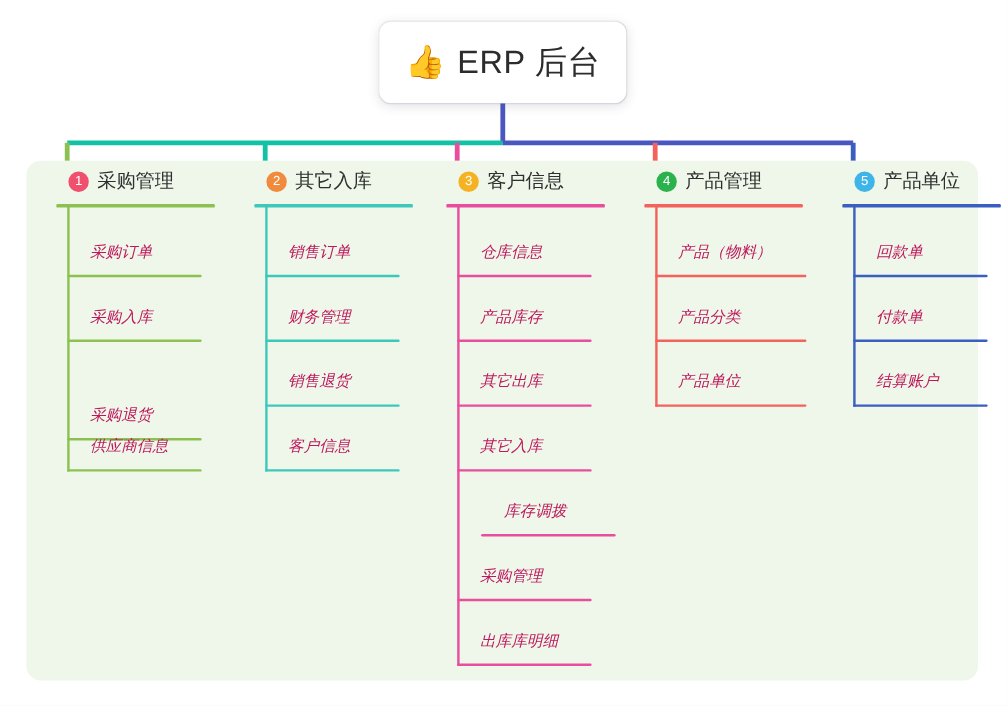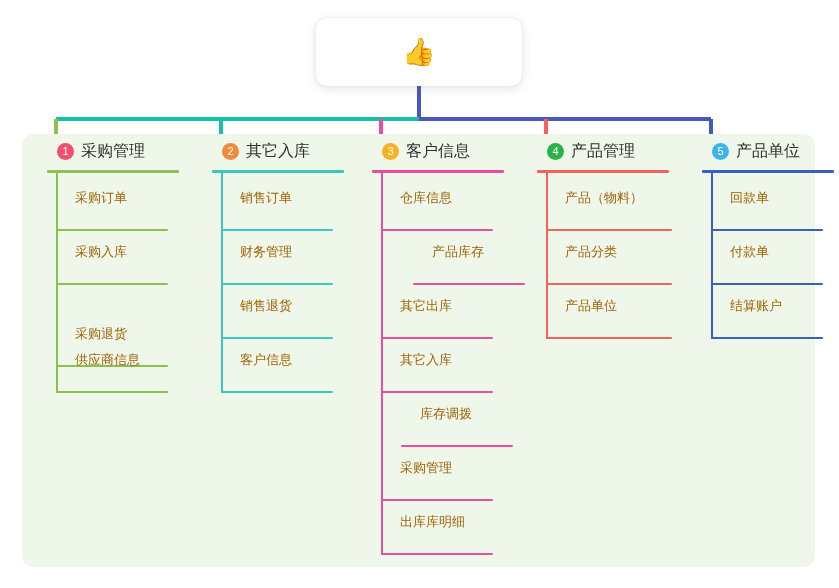--- a/index.html
+++ b/index.html
@@ -78,22 +78,22 @@
   }
   .items{position:absolute;left:0;width:150px;}
   .item{
     position:absolute;
     left:16px;
     width:112px;
     height:54px;
   }
   .item-label{
     position:absolute;
-    left:19px;bottom:24px;
-    font-size:13px;color:#a16207;white-space:nowrap;
+    left:19px;bottom:12px;
+    font-size:13px;color:#be185d;white-space:nowrap;font-style:italic;
   }
   .item-rule{
     position:absolute;
     left:0;bottom:0;
     height:2px;width:100%;
     border-radius:1px;
   }
 </style>
 </head>
 <body>
@@ -113,20 +113,21 @@
         <path d="M56 134 L56 170" stroke="#8cc152" stroke-width="4" fill="none" stroke-linecap="butt"></path>
         <path d="M221 134 L221 170" stroke="#13c2a5" stroke-width="4" fill="none" stroke-linecap="butt"></path>
         <path d="M381 134 L381 170" stroke="#e84d9e" stroke-width="4" fill="none" stroke-linecap="butt"></path>
         <path d="M546 134 L546 170" stroke="#f4625d" stroke-width="4" fill="none" stroke-linecap="butt"></path>
         <path d="M711 134 L711 170" stroke="#3b5fc0" stroke-width="4" fill="none" stroke-linecap="butt"></path>
       </g>
   </svg>
 
   <div class="title-card">
     <span class="title-emoji">👍</span>
+    <span class="title-text">ERP 后台</span>
   </div>
 
   <div class="panel">
     <div id="cols">
         <div class="col" style="left: 18px;">
           <div class="col-head">
             <span class="badge" style="background: rgb(240, 80, 110);">1</span>
             <span class="col-title">采购管理</span>
           </div>
           <div class="head-rule" style="top: 36px; background: rgb(140, 193, 82);"></div>
@@ -181,21 +182,21 @@
             <span class="badge" style="background: rgb(245, 179, 36);">3</span>
             <span class="col-title">客户信息</span>
           </div>
           <div class="head-rule" style="top: 36px; background: rgb(232, 77, 158);"></div>
           <div class="spine" style="top: 37px; height: 384px; background: rgb(232, 77, 158);"></div>
           <div class="items" style="top: 0px;">
             <div class="item" style="top: 43px; width: 112px;">
               <div class="item-label">仓库信息</div>
               <div class="item-rule" style="background: rgb(232, 77, 158);"></div>
             </div>
-            <div class="item" style="top: 97px; width: 112px; margin-left: 32px;">
+            <div class="item" style="top: 97px; width: 112px;">
               <div class="item-label">产品库存</div>
               <div class="item-rule" style="background: rgb(232, 77, 158);"></div>
             </div>
             <div class="item" style="top: 151px; width: 112px;">
               <div class="item-label">其它出库</div>
               <div class="item-rule" style="background: rgb(232, 77, 158);"></div>
             </div>
             <div class="item" style="top: 205px; width: 112px;">
               <div class="item-label">其它入库</div>
               <div class="item-rule" style="background: rgb(232, 77, 158);"></div>

